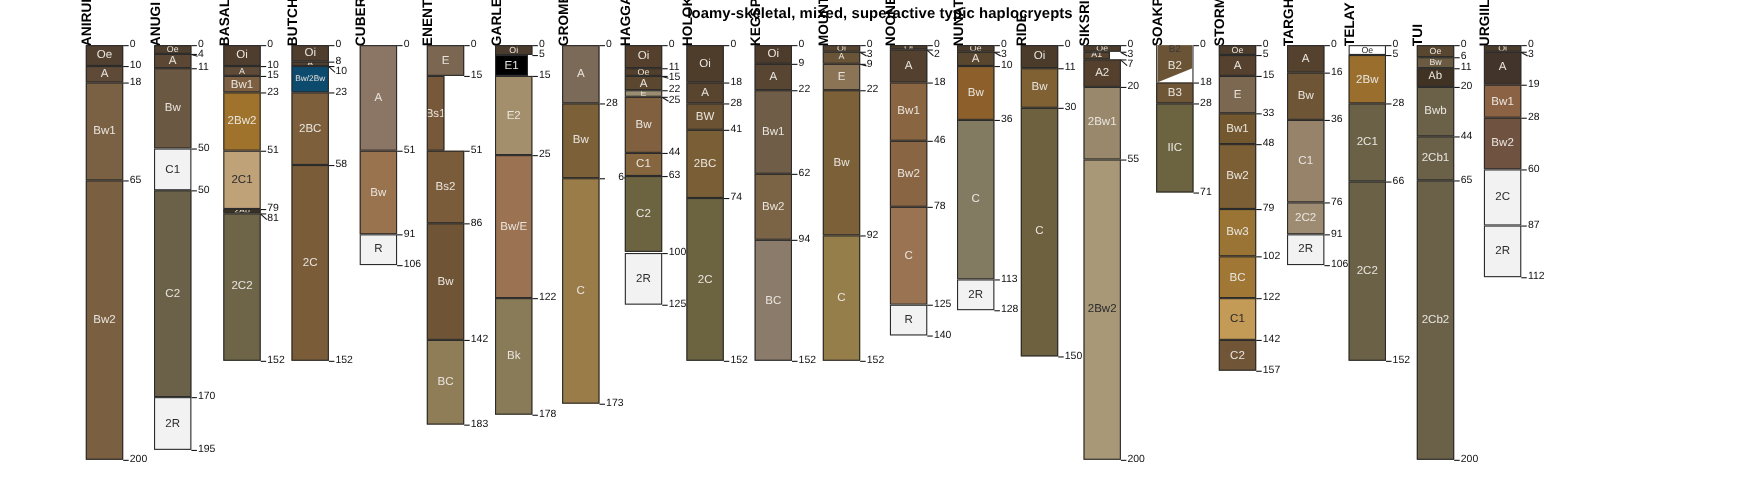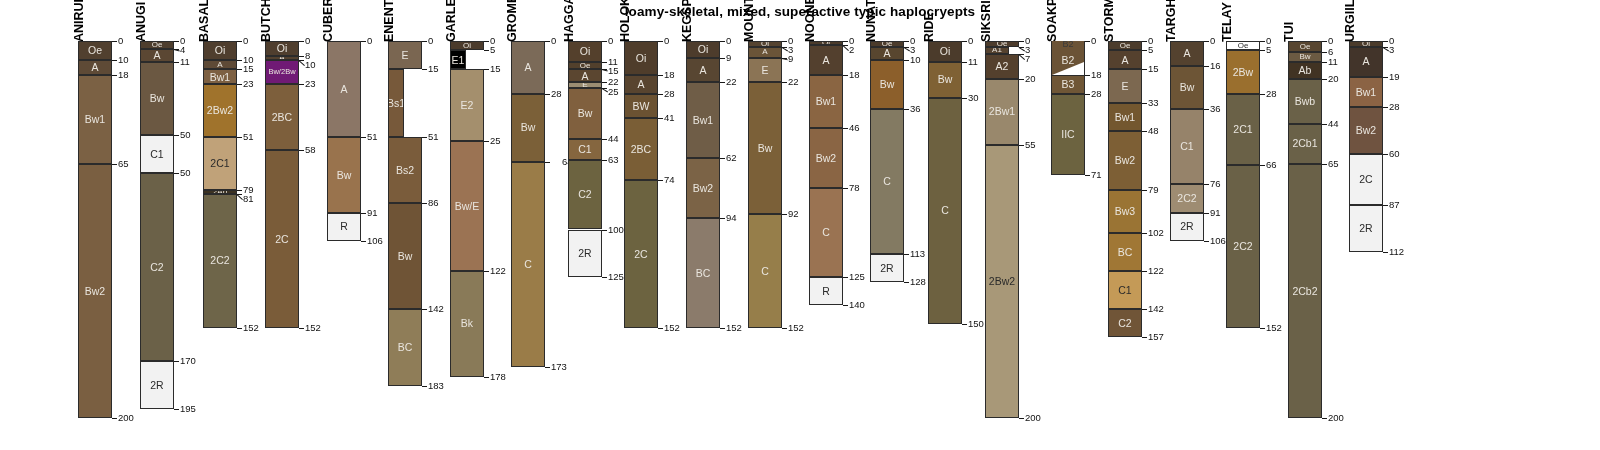--- a/index.html
+++ b/index.html
@@ -149,21 +149,21 @@
     </div>
     <div class="profile" style="left: 265px;">
       <div class="pname" style="left: -6px; top: 42px;">BUTCHLAKE</div>
       <div class="col" style="left: 0px; top: 0px; width: 34px;">
         <div class="hz side" style="top: 41px; height: 15.08px; width: 34px; background: rgb(79, 62, 46);">
           <span class="hzlab" style="color: rgb(233, 229, 222);">Oi</span>
         </div>
         <div class="hz side" style="top: 56.08px; height: 3.77px; width: 34px; background: rgb(83, 65, 47);">
           <span class="hzlab" style="color: rgb(233, 229, 222); font-size: 8px;">A</span>
         </div>
-        <div class="hz side" style="top: 59.85px; height: 24.505px; width: 34px; background: #701a75;">
+        <div class="hz side" style="top: 59.85px; height: 24.505px; width: 34px; background: #0c4a6e;">
           <span class="hzlab" style="color: rgb(233, 229, 222); font-size: 7.5px;">Bw/2Bw</span>
         </div>
         <div class="hz side" style="top: 84.355px; height: 65.975px; width: 34px; background: rgb(125, 95, 60);">
           <span class="hzlab" style="color: rgb(233, 229, 222);">2BC</span>
         </div>
         <div class="hz side" style="top: 150.33px; height: 177.19px; width: 34px; background: rgb(122, 92, 57);">
           <span class="hzlab" style="color: rgb(233, 229, 222);">2C</span>
         </div>
         <div class="tick" style="left: 34px; top: 41px; width: 5px;"></div>
         <div class="depth" style="left: 40px; top: 35px;">0</div>
@@ -233,21 +233,21 @@
         <div class="tick" style="left: 34px; top: 385.955px; width: 5px;"></div>
         <div class="depth" style="left: 40px; top: 379.955px;">183</div>
       </div>
     </div>
     <div class="profile" style="left: 450px;">
       <div class="pname" style="left: -6px; top: 42px;">GARLET</div>
       <div class="col" style="left: 0px; top: 0px; width: 34px;">
         <div class="hz side" style="top: 41px; height: 9.425px; width: 34px; background: rgb(75, 59, 44);">
           <span class="hzlab" style="color: rgb(233, 229, 222); font-size: 8px;">Oi</span>
         </div>
-        <div class="hz side" style="top: 50.425px; height: 18.85px; width: 16px; background: #000000;">
+        <div class="hz side" style="top: 50.425px; height: 18.85px; width: 30px; background: #000000;">
           <span class="hzlab" style="color: rgb(233, 229, 222);">E1</span>
         </div>
         <div class="hz side" style="top: 69.275px; height: 71.63px; width: 34px; background: rgb(164, 143, 109);">
           <span class="hzlab" style="color: rgb(233, 229, 222);">E2</span>
         </div>
         <div class="hz side" style="top: 140.905px; height: 130.065px; width: 34px; background: rgb(155, 115, 83);">
           <span class="hzlab" style="color: rgb(233, 229, 222);">Bw/E</span>
         </div>
         <div class="hz side" style="top: 270.97px; height: 105.56px; width: 34px; background: rgb(137, 122, 88);">
           <span class="hzlab" style="color: rgb(233, 229, 222);">Bk</span>
@@ -699,21 +699,21 @@
     </div>
     <div class="profile" style="left: 1288px;">
       <div class="pname" style="left: -6px; top: 42px;">TUI</div>
       <div class="col" style="left: 0px; top: 0px; width: 34px;">
         <div class="hz side" style="top: 41px; height: 11.31px; width: 34px; background: rgb(88, 70, 48);">
           <span class="hzlab" style="color: rgb(233, 229, 222); font-size: 8px;">Oe</span>
         </div>
         <div class="hz side" style="top: 52.31px; height: 9.425px; width: 34px; background: rgb(107, 90, 66);">
           <span class="hzlab" style="color: rgb(233, 229, 222); font-size: 8px;">Bw</span>
         </div>
-        <div class="hz side" style="top: 61.735px; height: 16.965px; width: 34px; background: rgb(65, 51, 35);">
+        <div class="hz side" style="top: 61.735px; height: 16.965px; width: 34px; background: rgb(65, 51, 35); font-family: Liberation Mono, monospace;">
           <span class="hzlab" style="color: rgb(233, 229, 222);">Ab</span>
         </div>
         <div class="hz side" style="top: 78.7px; height: 45.24px; width: 34px; background: rgb(106, 97, 72);">
           <span class="hzlab" style="color: rgb(233, 229, 222);">Bwb</span>
         </div>
         <div class="hz side" style="top: 123.94px; height: 39.585px; width: 34px; background: rgb(106, 97, 72);">
           <span class="hzlab" style="color: rgb(233, 229, 222);">2Cb1</span>
         </div>
         <div class="hz side" style="top: 163.525px; height: 254.475px; width: 34px; background: rgb(106, 97, 72);">
           <span class="hzlab" style="color: rgb(233, 229, 222);">2Cb2</span>

